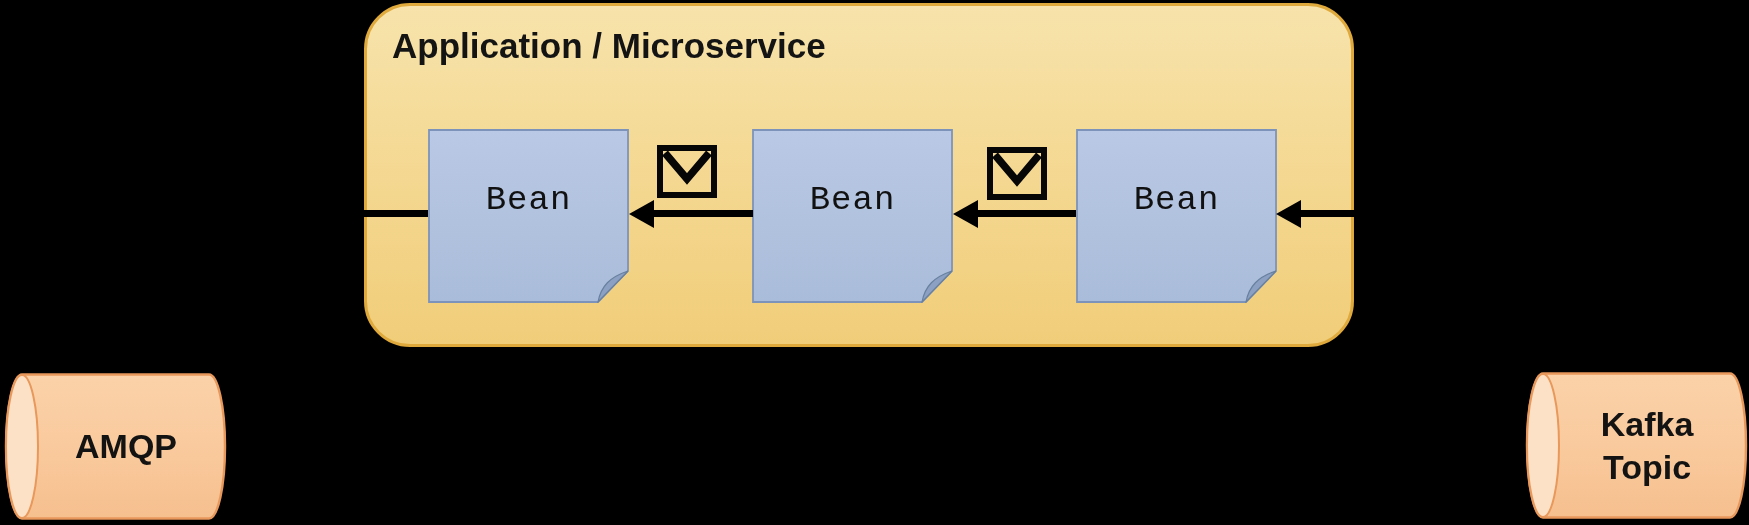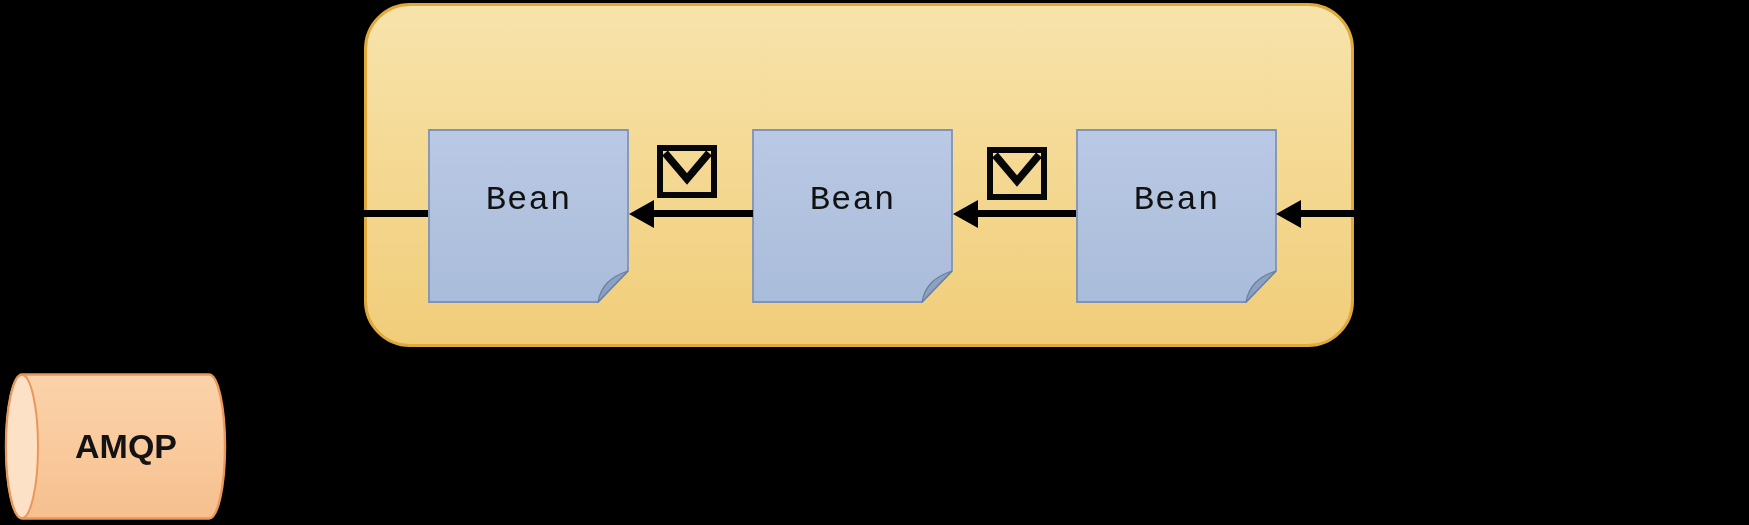--- a/index.html
+++ b/index.html
@@ -58,20 +58,21 @@
       </linearGradient>
       <linearGradient id="cylGrad" x1="0" y1="0" x2="0" y2="1">
         <stop offset="0" stop-color="#fbd2a9"></stop>
         <stop offset="0.55" stop-color="#f9c99c"></stop>
         <stop offset="1" stop-color="#f6bf8e"></stop>
       </linearGradient>
     </defs>
   </svg>
 
   <div id="app-box"></div>
+  <div id="app-title">Application / Microservice</div>
 
   <div class="bean" style="left:428px">
     <svg width="201" height="174" viewBox="0 0 201 174">
       <path d="M1 1 H200 V142 L170 173 H1 Z" fill="url(#beanGrad)" stroke="#7e93ba" stroke-width="1.8"></path>
       <path d="M200 142 L170 173 C173 157 182 148 200 142 Z" fill="#8ba0c2" stroke="#68809f" stroke-width="1.2"></path>
     </svg>
     <div class="bean-label">Bean</div>
   </div>
 
   <div class="bean" style="left:752px">
@@ -113,14 +114,24 @@
   <div class="cylinder" style="left:3px;top:373px">
     <svg width="224" height="147" viewBox="0 0 224 147">
       <path d="M19 1.5 H206 A16 71.5 0 0 1 222 73.5 A16 71.5 0 0 1 206 145.5 H19 A16 71.5 0 0 1 3 73.5 A16 71.5 0 0 1 19 1.5 Z" fill="url(#cylGrad)" stroke="#e8985b" stroke-width="2.4"></path>
       <ellipse cx="19" cy="73.5" rx="16" ry="71.5" fill="#fde1c6" stroke="#e8985b" stroke-width="2"></ellipse>
     </svg>
     <div class="cyl-label">
       <span>AMQP</span>
     </div>
   </div>
 
+  <div class="cylinder" style="left:1524px;top:372px">
+    <svg width="224" height="147" viewBox="0 0 224 147">
+      <path d="M19 1.5 H206 A16 71.5 0 0 1 222 73.5 A16 71.5 0 0 1 206 145.5 H19 A16 71.5 0 0 1 3 73.5 A16 71.5 0 0 1 19 1.5 Z" fill="url(#cylGrad)" stroke="#e8985b" stroke-width="2.4"></path>
+      <ellipse cx="19" cy="73.5" rx="16" ry="71.5" fill="#fde1c6" stroke="#e8985b" stroke-width="2"></ellipse>
+    </svg>
+    <div class="cyl-label">
+      <span>Kafka</span>
+      <span>Topic</span>
+    </div>
+  </div>
 
 </div>
 
 </body></html>

